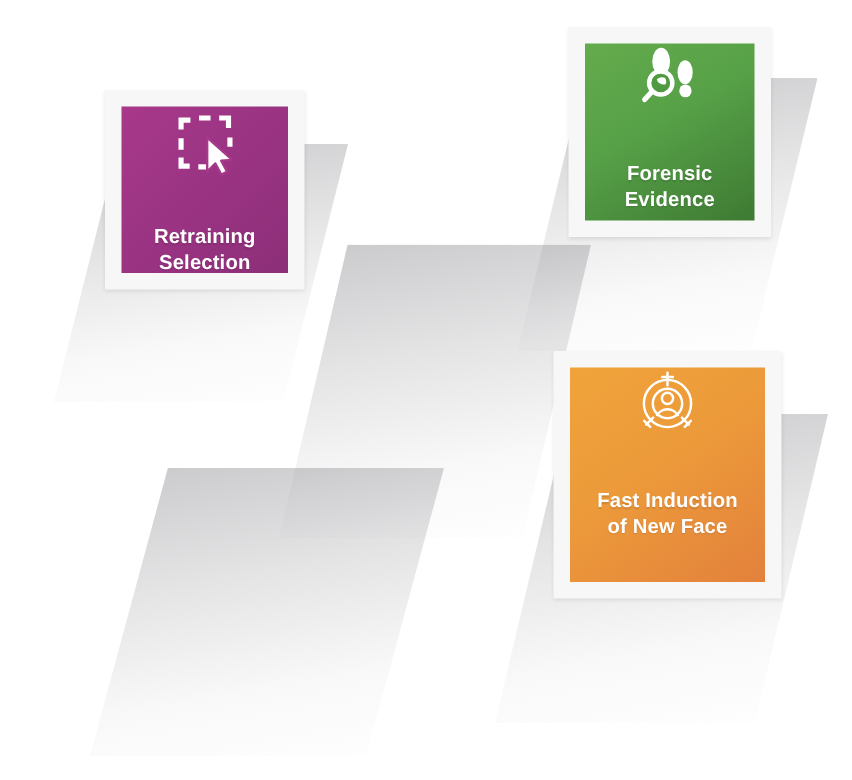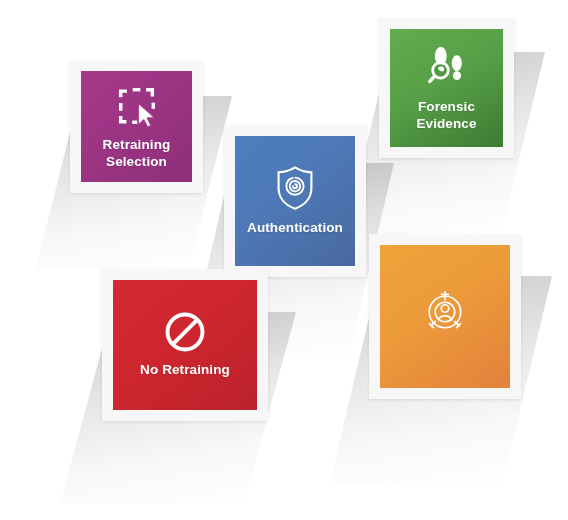--- a/index.html
+++ b/index.html
@@ -44,22 +44,22 @@
     box-shadow: 0 1px 3px rgba(0,0,0,0.10);
   }
   .tile {
     position: relative;
     width: 100%;
     height: 100%;
     box-sizing: border-box;
     display: flex;
     flex-direction: column;
     align-items: center;
-    justify-content: center;
     overflow: hidden;
+    gap: 24px;
   }
   .icon-wrap {
     display: flex;
     align-items: center;
     justify-content: center;
     margin-bottom: 9px;
   }
   .label {
     color: #ffffff;
     text-align: center;
@@ -151,43 +151,21 @@
           <circle cx="16.2" cy="27.4" r="6.3" fill="#4f9a41"></circle>
           <path d="M13.4 25.0 a5.2 4.4 0 0 1 5.6 -1.2 a4.4 4.4 0 0 1 0.6 4.6 a5.0 4.4 0 0 1 -6.2 -3.4 z" fill="#ffffff"></path>
           <path d="M10.2 33.4 L5.0 39.0" stroke="#ffffff" stroke-width="3.6" stroke-linecap="round"></path>
         </svg>
       </div>
       <div class="label">Forensic
 Evidence</div>
     </div>
   </div>
 
-  <div class="card" id="card-auth">
-    <div class="tile tile-blue">
-      <div class="icon-wrap">
-        <svg class="ico" width="40" height="46" viewBox="0 0 40 46" aria-hidden="true">
-          <path d="M20 2.4 C14.2 6.0 8.2 7.2 3.6 7.2 V23.0 C3.6 33.2 10.6 40.4 20 43.8 C29.4 40.4 36.4 33.2 36.4 23.0 V7.2 C31.8 7.2 25.8 6.0 20 2.4 Z" fill="none" stroke="#ffffff" stroke-width="2.1"></path>
-          <path d="M20 12.6 a8.6 8.6 0 1 1 -8.6 8.6 a8.6 8.6 0 0 1 6.1 -8.2 M20 16.0 a5.2 5.2 0 1 1 -5.2 5.2 a5.2 5.2 0 0 1 3.7 -5.0 M20 19.2 a2.0 2.0 0 1 1 -2.0 2.0" fill="none" stroke="#ffffff" stroke-width="1.9" stroke-linecap="round"></path>
-        </svg>
-      </div>
-      <div class="label">Authentication</div>
-    </div>
-  </div>
 
-  <div class="card" id="card-noretrain">
-    <div class="tile tile-red">
-      <div class="icon-wrap">
-        <svg class="ico" width="42" height="42" viewBox="0 0 44 44" aria-hidden="true">
-          <circle cx="22" cy="22" r="18.3" fill="none" stroke="#ffffff" stroke-width="4.1"></circle>
-          <path d="M9.6 34.4 L34.4 9.6" stroke="#ffffff" stroke-width="4.1" stroke-linecap="butt"></path>
-        </svg>
-      </div>
-      <div class="label">No Retraining</div>
-    </div>
-  </div>
 
   <div class="card" id="card-fastind">
     <div class="tile tile-orange">
       <div class="icon-wrap">
         <svg class="ico" width="48" height="48" viewBox="0 0 50 50" aria-hidden="true">
           <g fill="none" stroke="#ffffff" stroke-width="1.7">
             <circle cx="25" cy="25" r="16.4"></circle>
             <circle cx="25" cy="25" r="10.2"></circle>
 
             <circle cx="25" cy="21.4" r="3.9"></circle>
@@ -196,16 +174,18 @@
           <g stroke="#ffffff" stroke-width="1.7" stroke-linecap="round">
             <path d="M25 3.6 V12.4"></path>
             <path d="M21.3 6.6 H28.7"></path>
             <path d="M10.2 39.6 L15.0 34.8"></path>
             <path d="M39.8 39.6 L35.0 34.8"></path>
             <path d="M8.8 37.0 L13.0 41.2"></path>
             <path d="M41.2 37.0 L37.0 41.2"></path>
           </g>
         </svg>
       </div>
+      <div class="label">Fast Induction
+of New Face</div>
     </div>
   </div>
 
 </div>
 
 </body></html>

